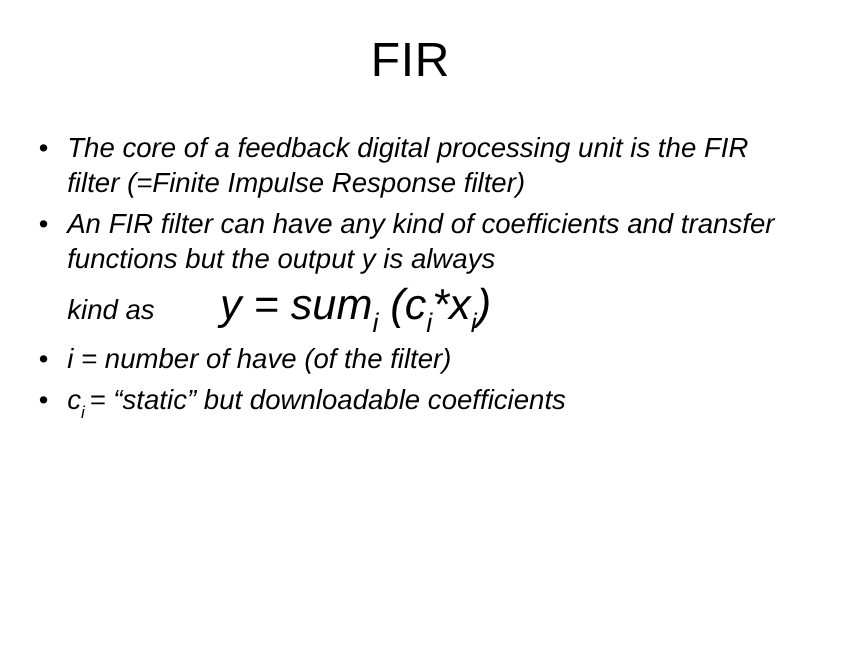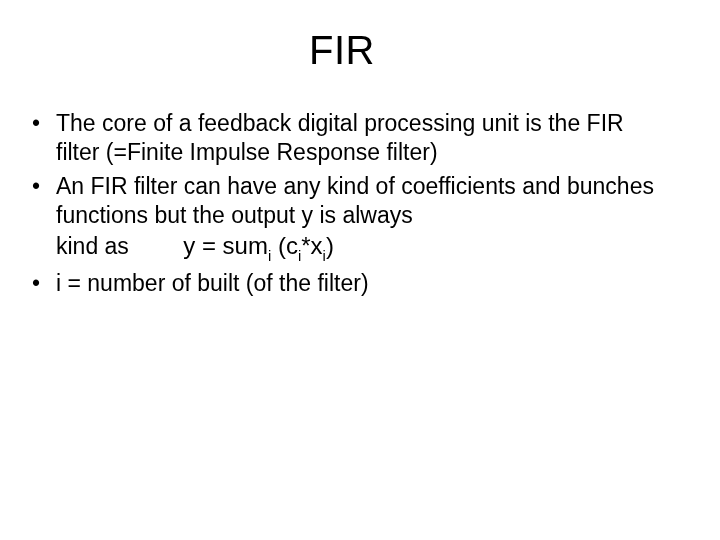--- a/index.html
+++ b/index.html
@@ -21,37 +21,38 @@
     text-align: center;
     font-size: 40px;
     font-weight: 400;
     margin: 4px 0 36px 0;
     letter-spacing: 0.5px;
   }
   ul.bullets {
     list-style: none;
     margin: 0;
     padding: 0;
+    font-style: italic;
   }
   ul.bullets > li {
     position: relative;
     font-size: 23px;
     line-height: 1.28;
     padding-left: 28px;
     margin-bottom: 4px;
   }
   ul.bullets > li::before {
     content: "•";
     position: absolute;
     left: 4px;
     top: 0;
     font-size: 23px;
   }
   .eq {
-    font-size: 24px;
+    font-size: 36px;
     font-weight: 400;
     white-space: nowrap;
   }
   .sub {
     font-size: 0.62em;
     vertical-align: sub;
     position: relative;
     top: 0.12em;
   }
   .bullet2 .inline-built {
@@ -71,30 +72,33 @@
 
   <div class="title">FIR</div>
 
   <ul class="bullets">
 
     <li>
       <span>The core of a feedback digital processing unit is the FIR filter (=Finite Impulse Response filter)</span>
     </li>
 
     <li class="bullet2">
-      <span>An FIR  filter can have any kind of coefficients and bunches functions but the output y is always</span><br>
+      <span>An FIR  filter can have any kind of coefficients and transfer functions but the output y is always</span><br>
       <span class="inline-built">kind as</span>
       <span class="eq-wrap">
         <span class="eq">
           <span>y = sum</span><span class="sub">i</span><span> (c</span><span class="sub">i</span><span>*x</span><span class="sub">i</span><span>)</span>
         </span>
       </span>
     </li>
 
     <li>
-      <span>i = number of built (of the filter)</span>
+      <span>i = number of have (of the filter)</span>
     </li>
 
+    <li>
+      <span>c</span><span class="sub">i </span><span>= “static” but downloadable coefficients</span>
+    </li>
 
 
   </ul>
 
 </div>
 
 </body></html>

